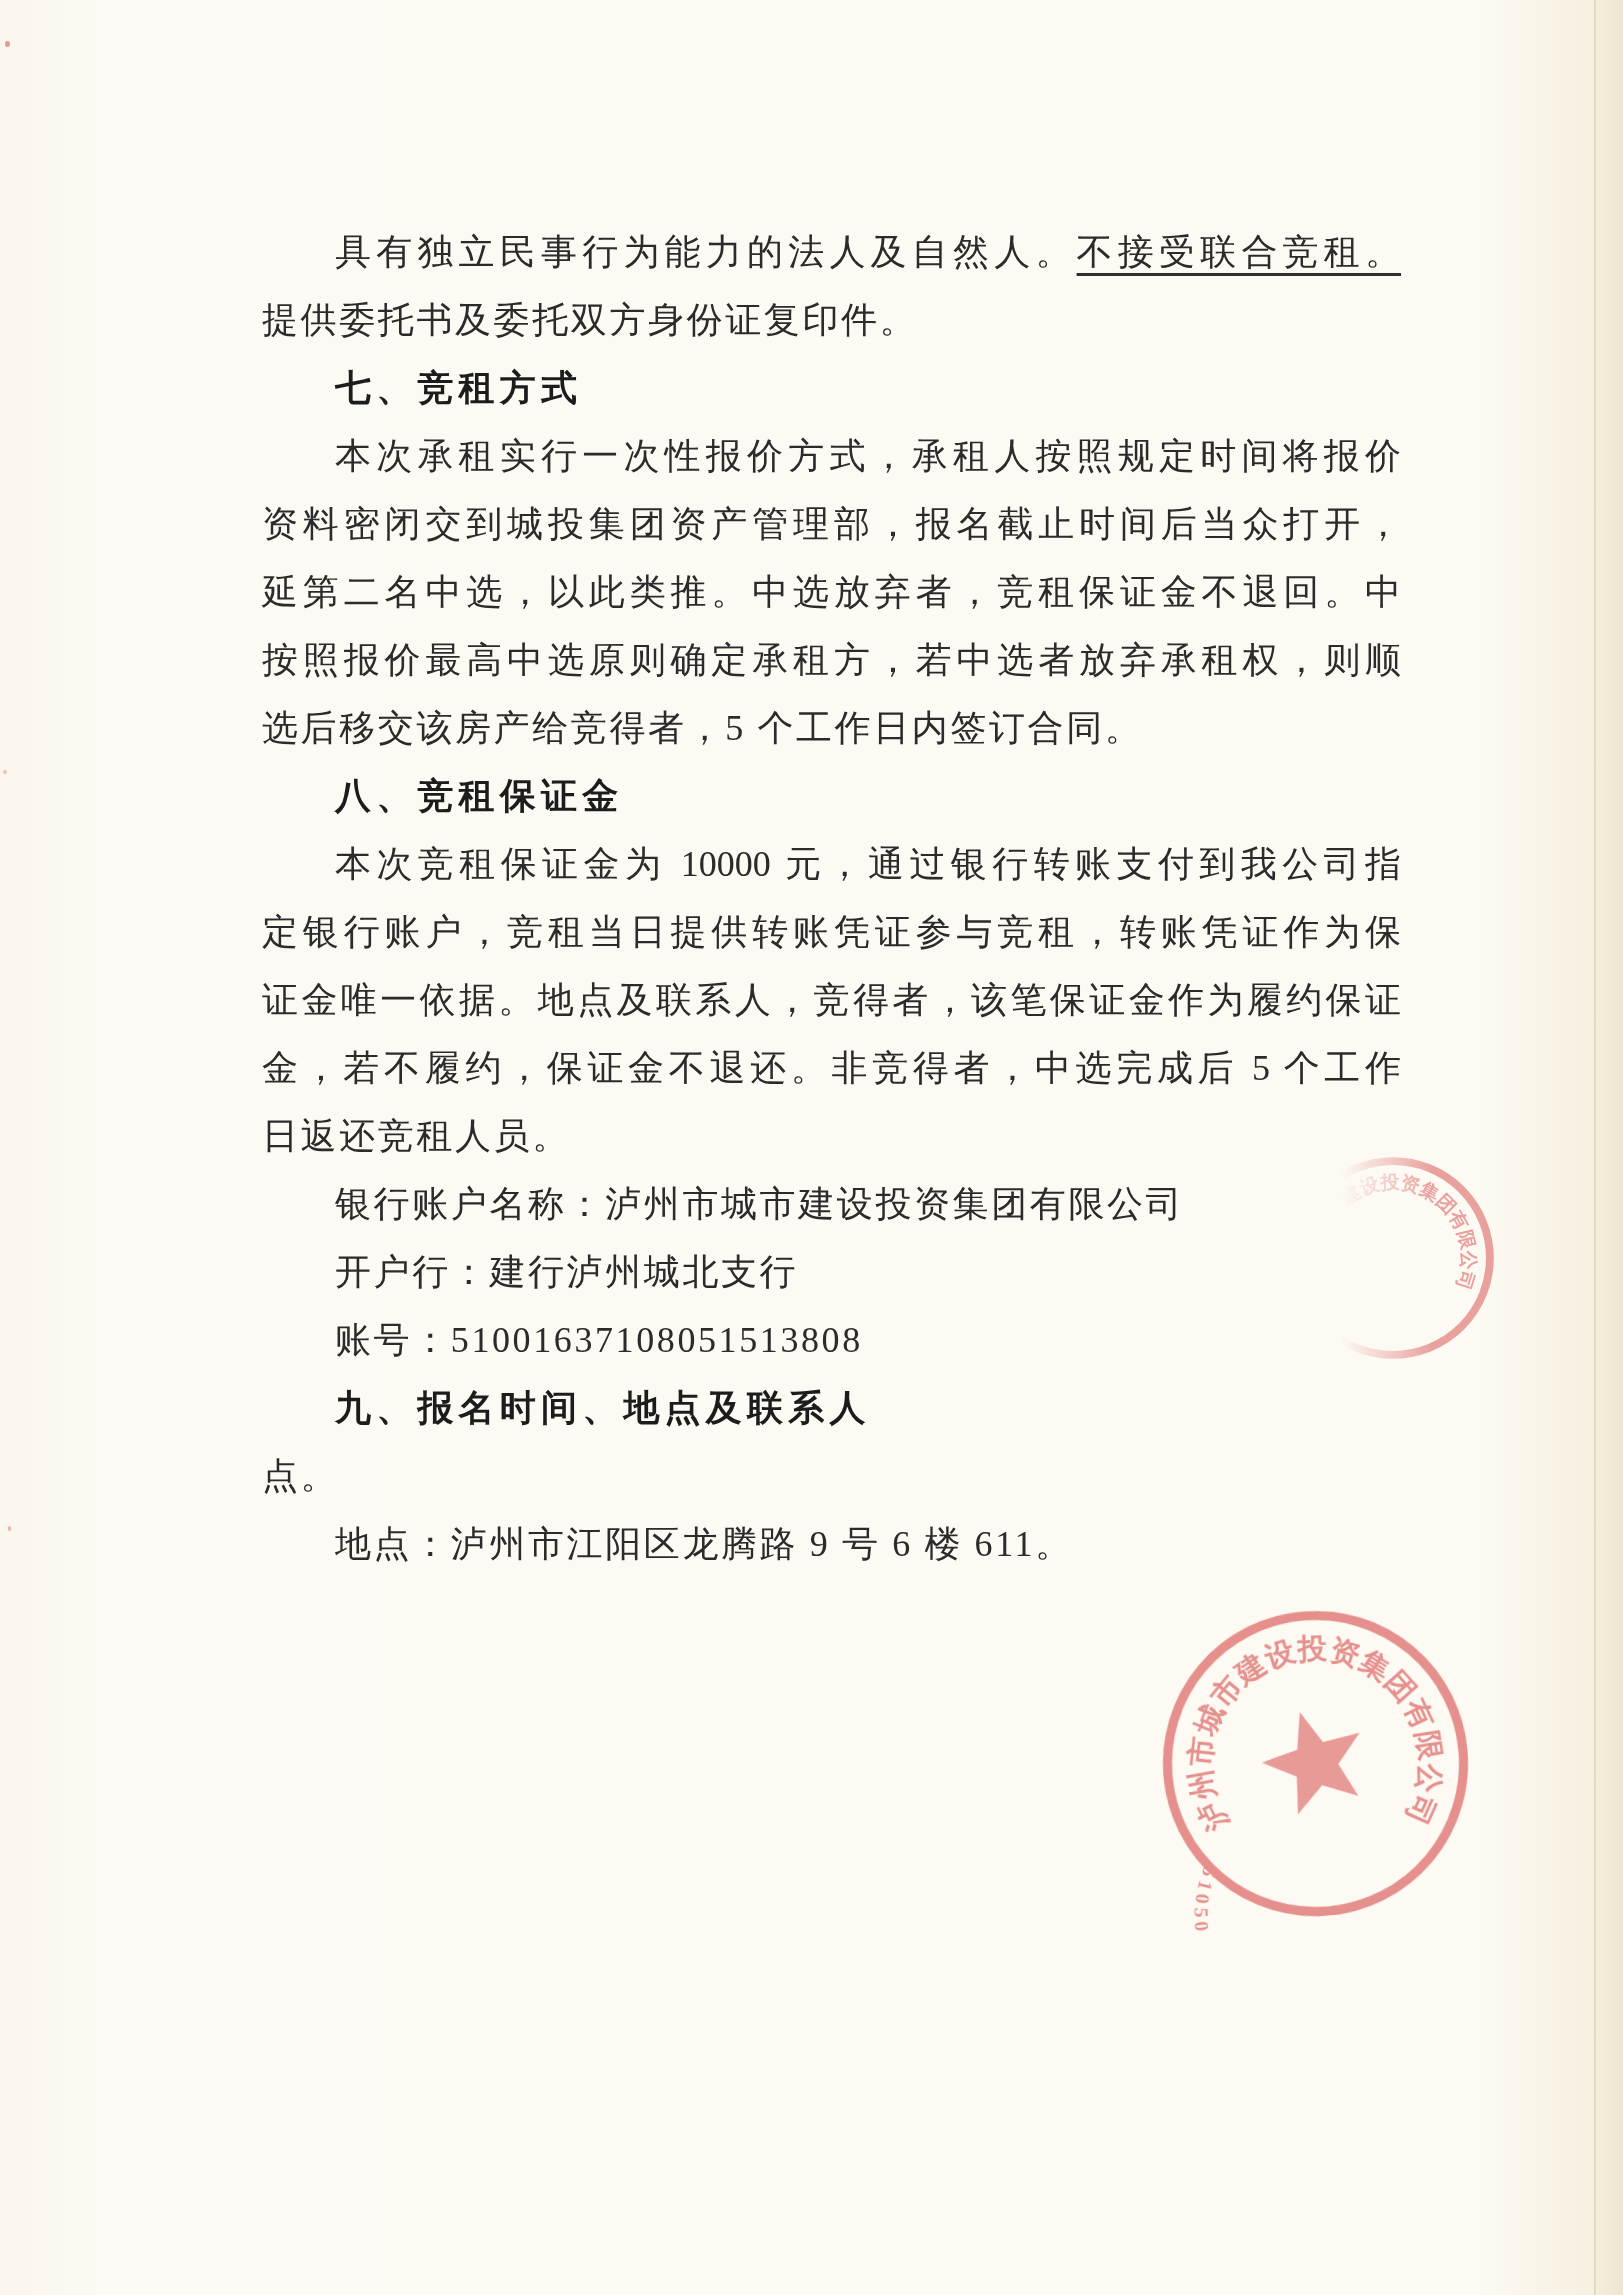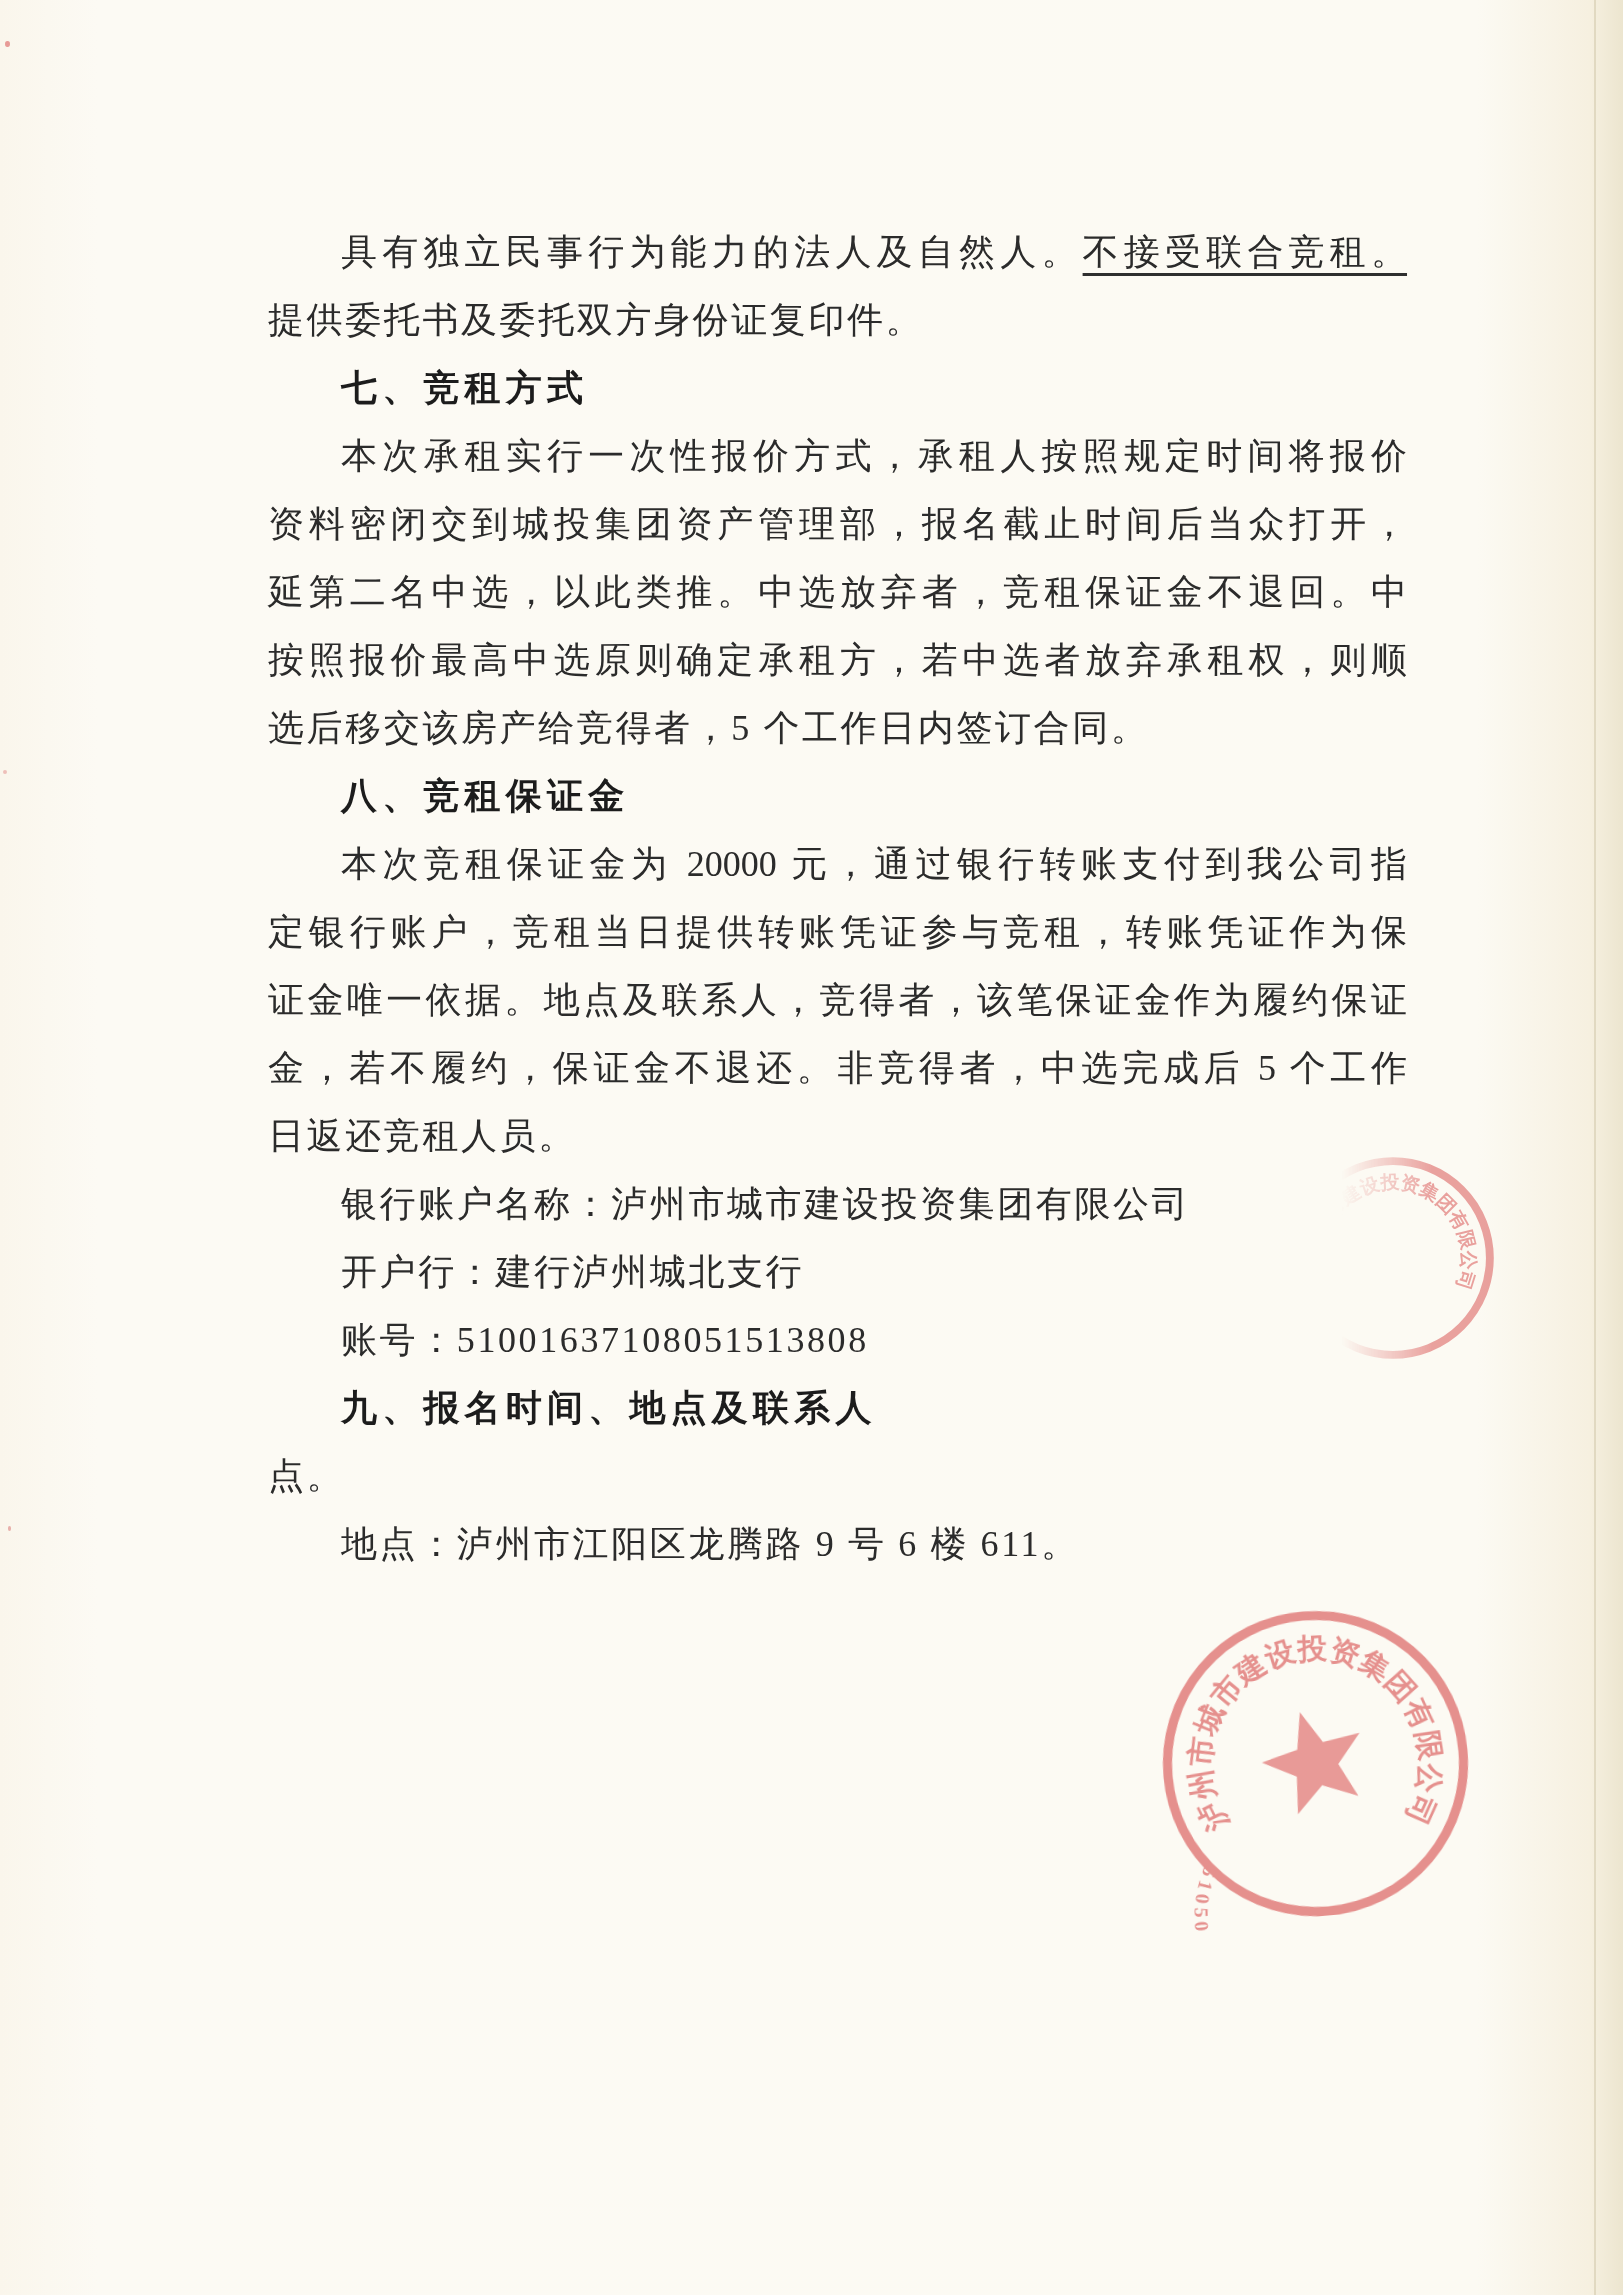--- a/index.html
+++ b/index.html
@@ -14,21 +14,21 @@
     background: linear-gradient(90deg, #faf6ec 0%, #fcfaf4 6%, #fcfaf3 91%, #f6f0e0 97.9%, #ece5cf 100%);
     overflow: hidden;
   }
   .edge-line {
     position: absolute; top: 0; right: 27.5px;
     width: 1.3px; height: 100%;
     background: rgba(190,178,140,0.35);
   }
   .content {
     position: absolute;
-    left: 268px; top: 218px;
+    left: 262px; top: 218px;
     width: 1139px;
     color: #2b2b2b;
     font-family: Liberation Serif, serif;
   }
   .line {
     height: 68px; line-height: 68px;
     font-size: 36px;
     letter-spacing: 2.6px;
     white-space: nowrap;
   }
@@ -79,21 +79,21 @@
     <div class="line">提供委托书及委托双方身份证复印件。</div>
 
     <div class="line hd ind">七、竞租方式</div>
     <div class="line j ind">本次承租实行一次性报价方式，承租人按照规定时间将报价</div>
     <div class="line j">资料密闭交到城投集团资产管理部，报名截止时间后当众打开，</div>
     <div class="line j">延第二名中选，以此类推。中选放弃者，竞租保证金不退回。中</div>
     <div class="line j">按照报价最高中选原则确定承租方，若中选者放弃承租权，则顺</div>
     <div class="line">选后移交该房产给竞得者，5 个工作日内签订合同。</div>
 
     <div class="line hd ind">八、竞租保证金</div>
-    <div class="line j ind">本次竞租保证金为 20000 元，通过银行转账支付到我公司指</div>
+    <div class="line j ind">本次竞租保证金为 10000 元，通过银行转账支付到我公司指</div>
     <div class="line j">定银行账户，竞租当日提供转账凭证参与竞租，转账凭证作为保</div>
     <div class="line j">证金唯一依据。地点及联系人，竞得者，该笔保证金作为履约保证</div>
     <div class="line j">金，若不履约，保证金不退还。非竞得者，中选完成后 5 个工作</div>
     <div class="line">日返还竞租人员。</div>
 
     <div class="line ind">银行账户名称：泸州市城市建设投资集团有限公司</div>
     <div class="line ind">开户行：建行泸州城北支行</div>
     <div class="line ind">账号：51001637108051513808</div>
 
     <div class="line hd ind">九、报名时间、地点及联系人</div>

